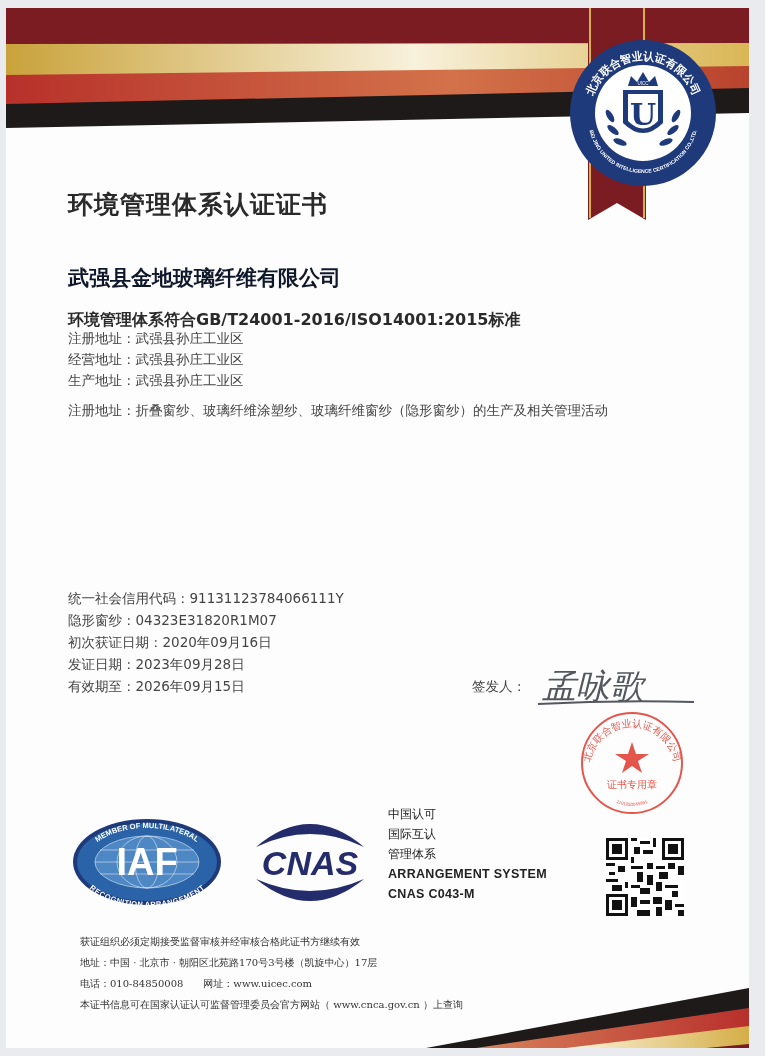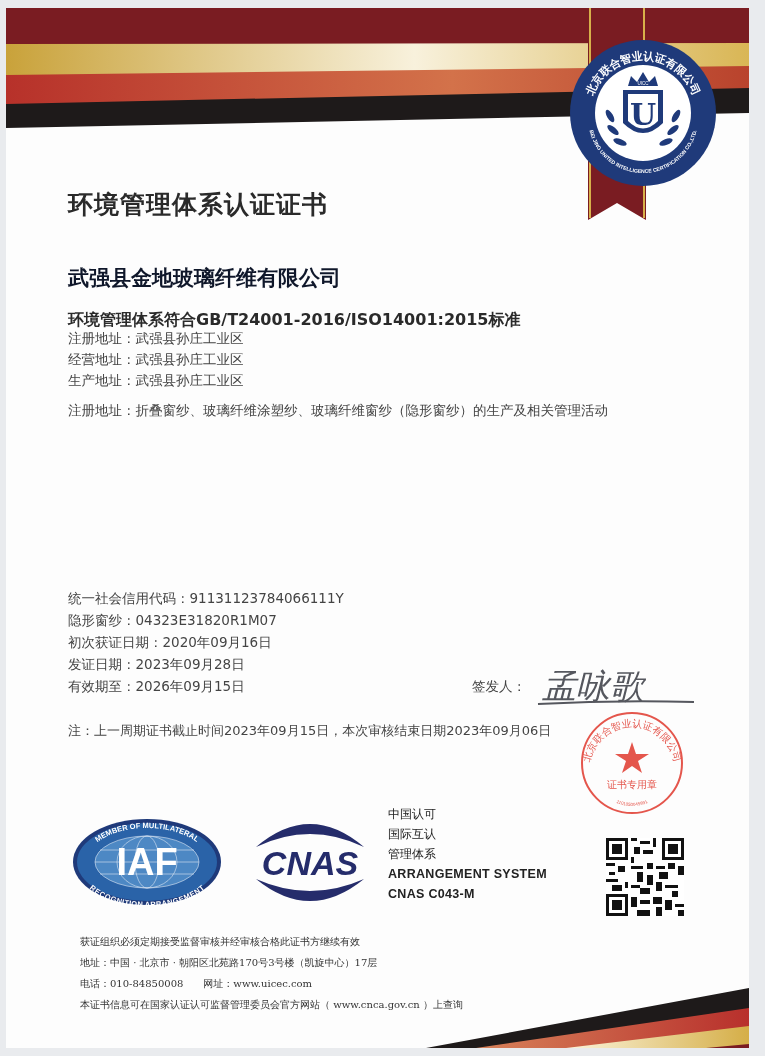--- a/index.html
+++ b/index.html
@@ -136,21 +136,20 @@
   <div class="info" style="top:670px;">
     <span>有效期至：</span><span>2026年09月15日</span>
   </div>
 
   <div class="signer-lbl">签发人：</div>
   <svg class="signature" viewBox="0 0 170 50">
     <text x="8" y="38" font-size="34" fill="#55575e" font-family="DejaVu Serif, serif" font-style="italic">孟咏歌</text>
     <path d="M4,44 Q80,40 160,42" stroke="#55575e" stroke-width="2" fill="none"></path>
   </svg>
 
-  <div class="note">注：上一周期证书截止时间2023年09月15日，本次审核结束日期2023年09月06日</div>
 
   <svg class="stamp" viewBox="0 0 120 110" style="opacity:0.85">
     <defs>
       <path id="stampArc" d="M 17,62 A 42,42 0 1 1 103,62"></path>
       <path id="stampNum" d="M 28,82 A 40,40 0 0 0 92,82"></path>
     </defs>
     <circle cx="60" cy="55" r="50" fill="none" stroke="#e0392e" stroke-width="2"></circle>
     <text font-size="10" fill="#e0392e" font-family="DejaVu Sans, sans-serif">
       <textPath href="#stampArc" startOffset="50%" text-anchor="middle">北京联合智业认证有限公司</textPath>
     </text>

